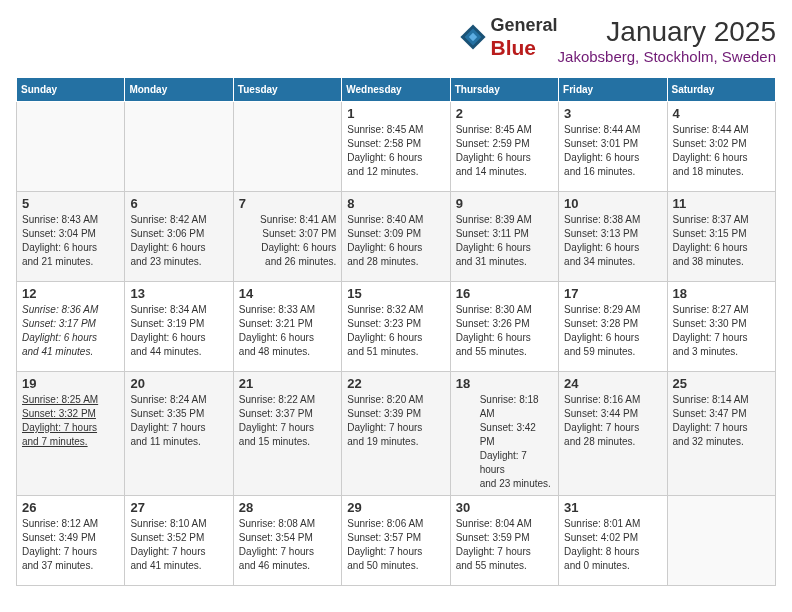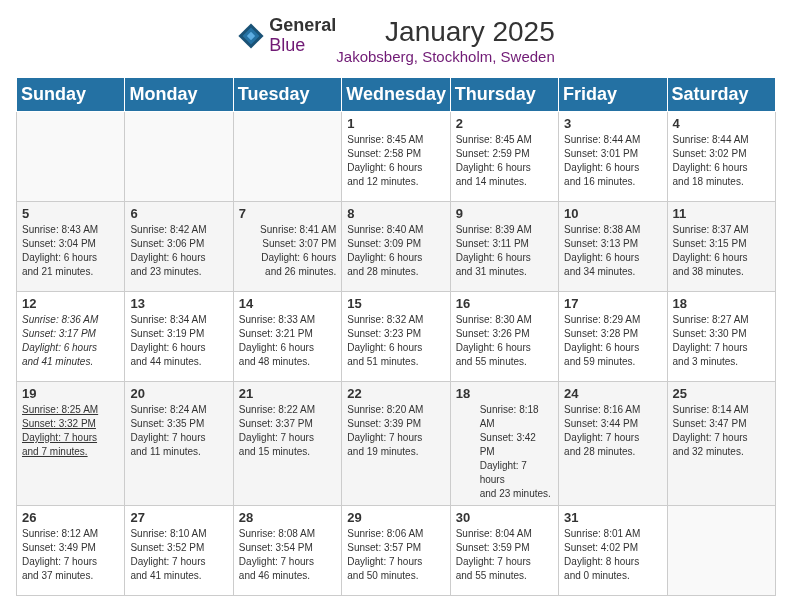--- a/index.html
+++ b/index.html
@@ -5,42 +5,42 @@
     * { box-sizing: border-box; margin: 0; padding: 0; }
     body {
       font-family: Arial, sans-serif;
       background: #fff;
       width: 792px;
       min-height: 612px;
       padding: 16px;
     }
     .header {
       display: flex;
-      justify-content: center;
+      justify-content: flex-end;
       align-items: flex-start;
       margin-bottom: 12px;
     }
     .logo {
       display: flex;
       align-items: center;
     }
     .logo-text {
       display: flex;
       flex-direction: column;
       line-height: 1.1;
     }
     .logo-general {
       font-size: 18px;
       font-weight: bold;
       color: #333;
     }
     .logo-blue {
-      font-size: 18px;
-      font-weight: normal;
-      color: #701a75;
+      font-size: 21px;
+      font-weight: bold;
+      color: #b91c1c;
     }
     .logo-icon {
       width: 28px;
       height: 28px;
       margin-right: 4px;
     }
     .title-block {
       text-align: right;
     }
     .month-title {
@@ -53,21 +53,21 @@
       color: #701a75;
     }
     table {
       width: 100%;
       border-collapse: collapse;
       table-layout: fixed;
     }
     thead tr th {
       background-color: #2471a3;
       color: #fff;
-      font-size: 18px;
+      font-size: 10px;
       font-weight: bold;
       padding: 6px 4px;
       text-align: left;
       border: 1px solid #fff;
     }
     tbody tr td {
       border: 1px solid #ccc;
       vertical-align: top;
       padding: 4px 5px;
       height: 90px;

